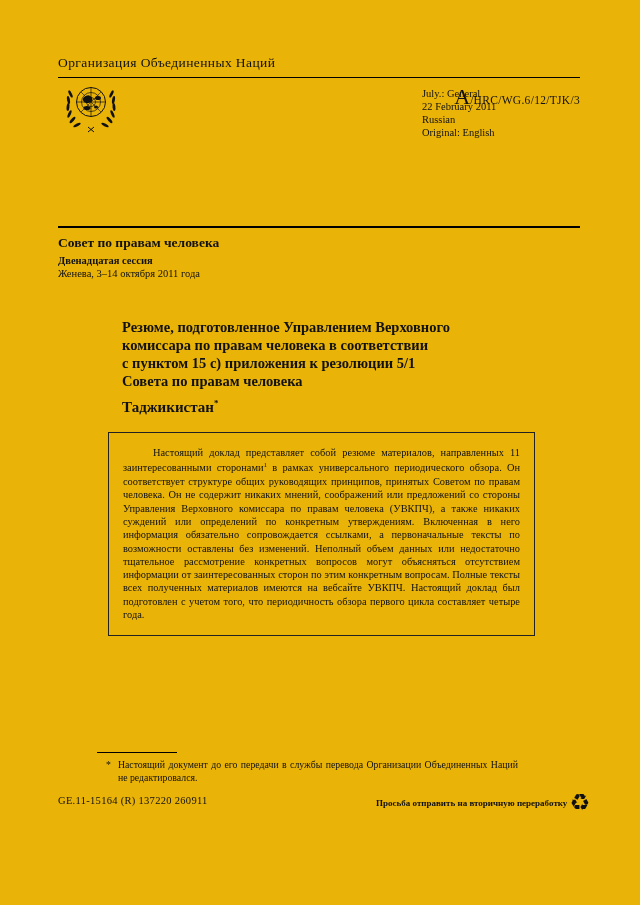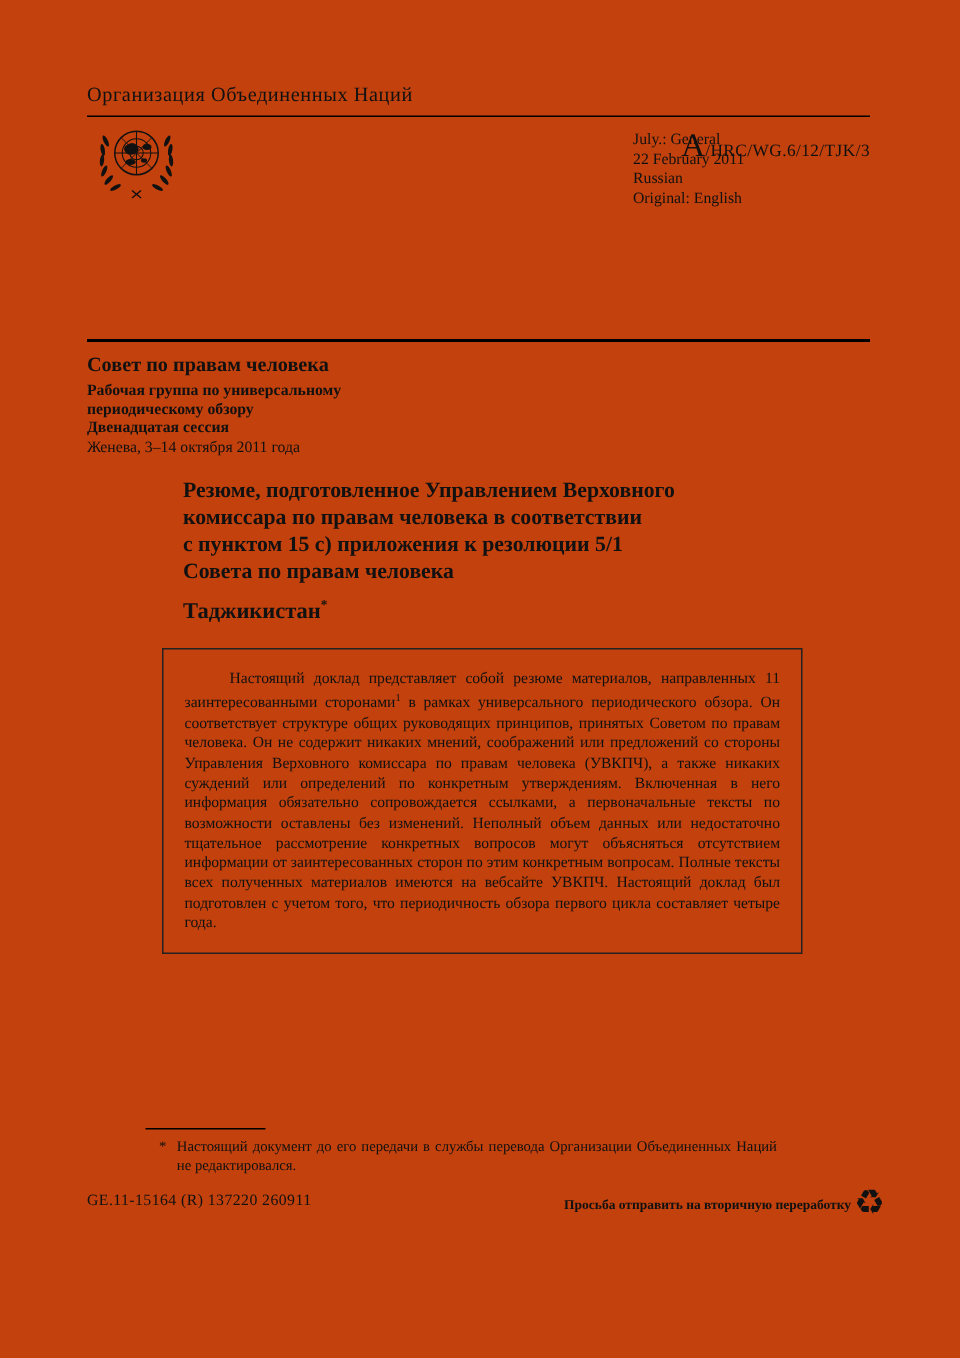--- a/index.html
+++ b/index.html
@@ -1,18 +1,18 @@
 <!DOCTYPE html>
 <html><head>
 <meta charset="utf-8">
 <style>
   html,body { margin:0; padding:0; background:#fff; }
   .page {
     position:relative; width:640px; height:905px; margin:0 auto;
-    background:#c2410c; color:#111;
+    background:#eab308; color:#111;
     font-family:"Liberation Serif", serif;
     overflow:hidden;
   }
   .org-line { position:absolute; left:58px; top:55px; font-size:13.5px; letter-spacing:0.4px; }
   .symbol-line { position:absolute; right:60px; top:49px; white-space:nowrap;margin-top:35px; }
   .sym-big { font-size:22px; }
   .sym-rest { font-size:11.5px; letter-spacing:0.3px; }
   .rule-top { position:absolute; left:58px; top:77px; width:522px; height:1px; background:#000; }
   .emblem { position:absolute; left:61px; top:79px; width:60px; height:58px; }
   .masthead-title { position:absolute; left:131px; top:82px; margin:0; font-size:20px; font-weight:bold; letter-spacing:0.2px; }
@@ -94,22 +94,20 @@
     <div>July.: General</div>
     <div>22 February 2011</div>
     <div>Russian</div>
     <div>Original: English</div>
   </div>
 
   <div class="rule-thick"></div>
 
   <div class="session-block">
     <div class="session-body">Совет по правам человека</div>
-    <div class="session-wg">Рабочая группа по универсальному
-периодическому обзору</div>
     <div class="session-no">Двенадцатая сессия</div>
     <div class="session-venue">Женева, 3–14 октября 2011 года</div>
   </div>
 
   <h2 class="doc-title">Резюме, подготовленное Управлением Верховного
 комиссара по правам человека в соответствии
 с пунктом 15 с) приложения к резолюции 5/1
 Совета по правам человека</h2>
 
   <div class="country"><span>Таджикистан</span><sup>*</sup></div>

